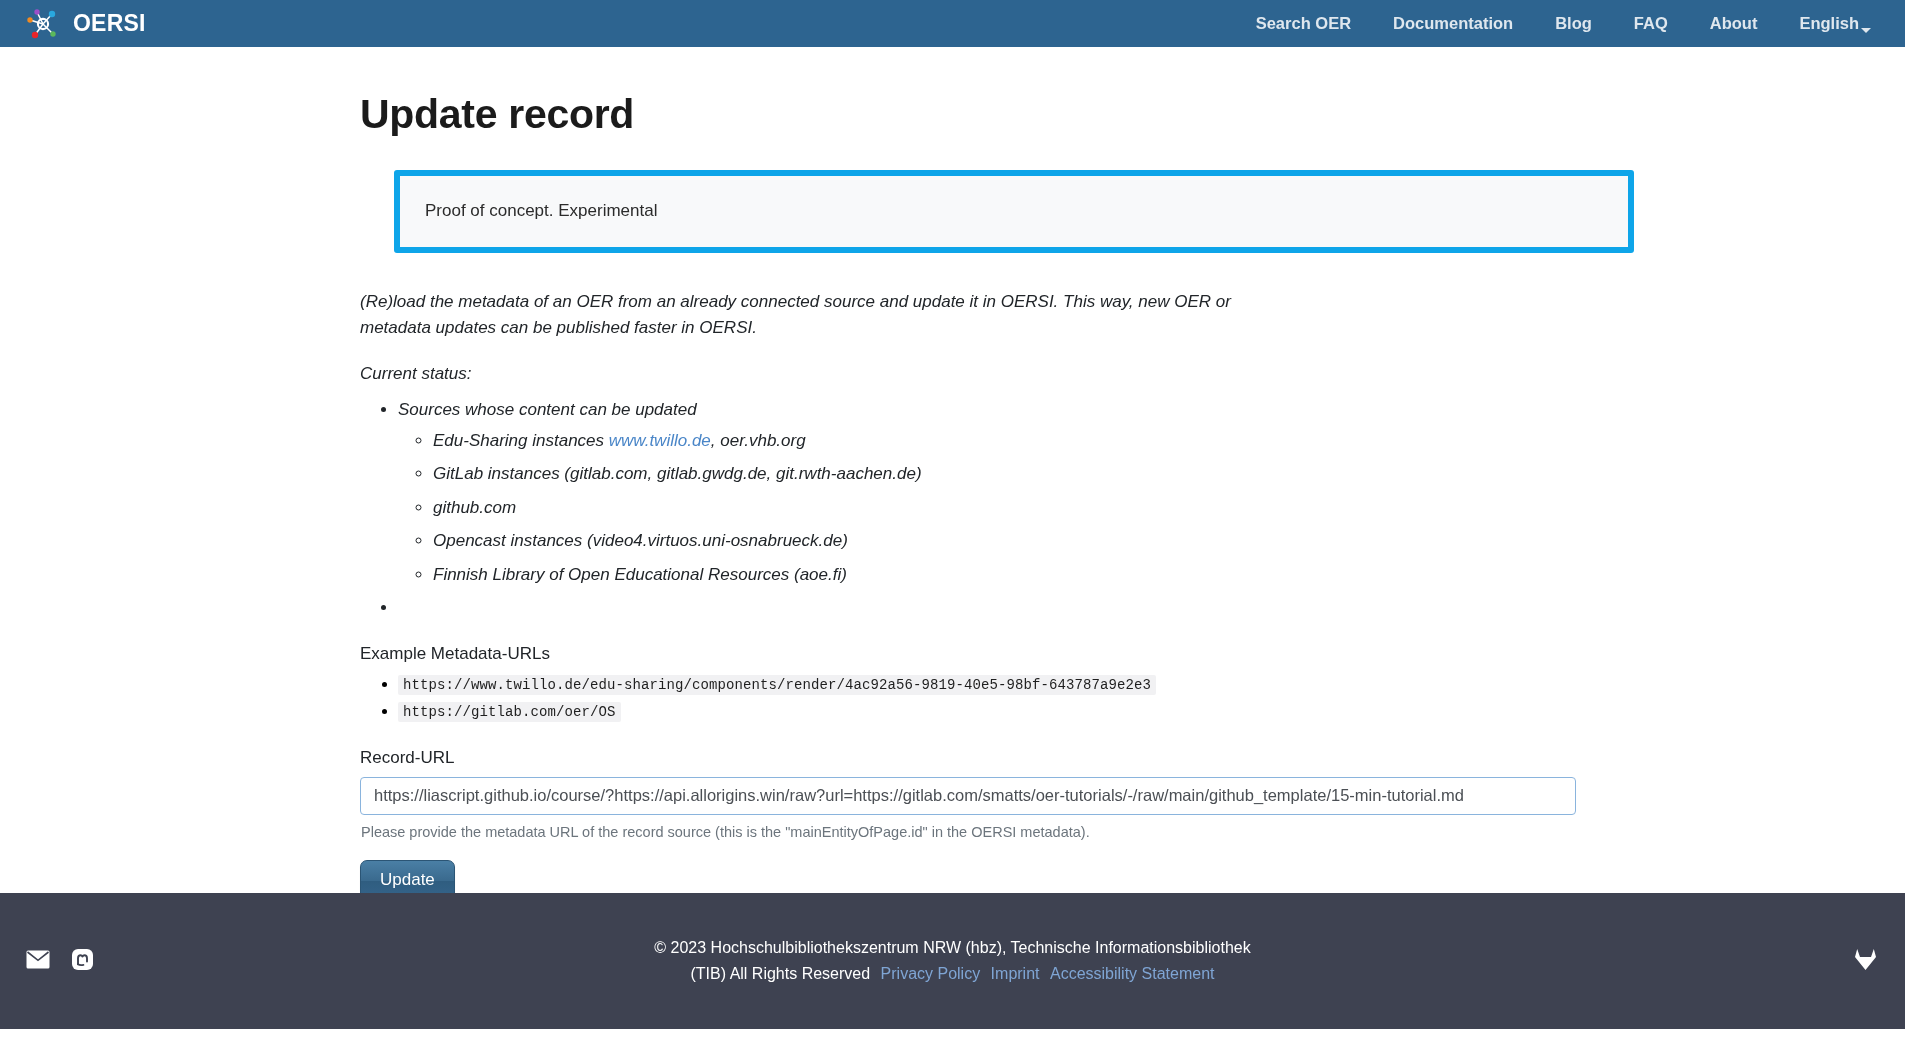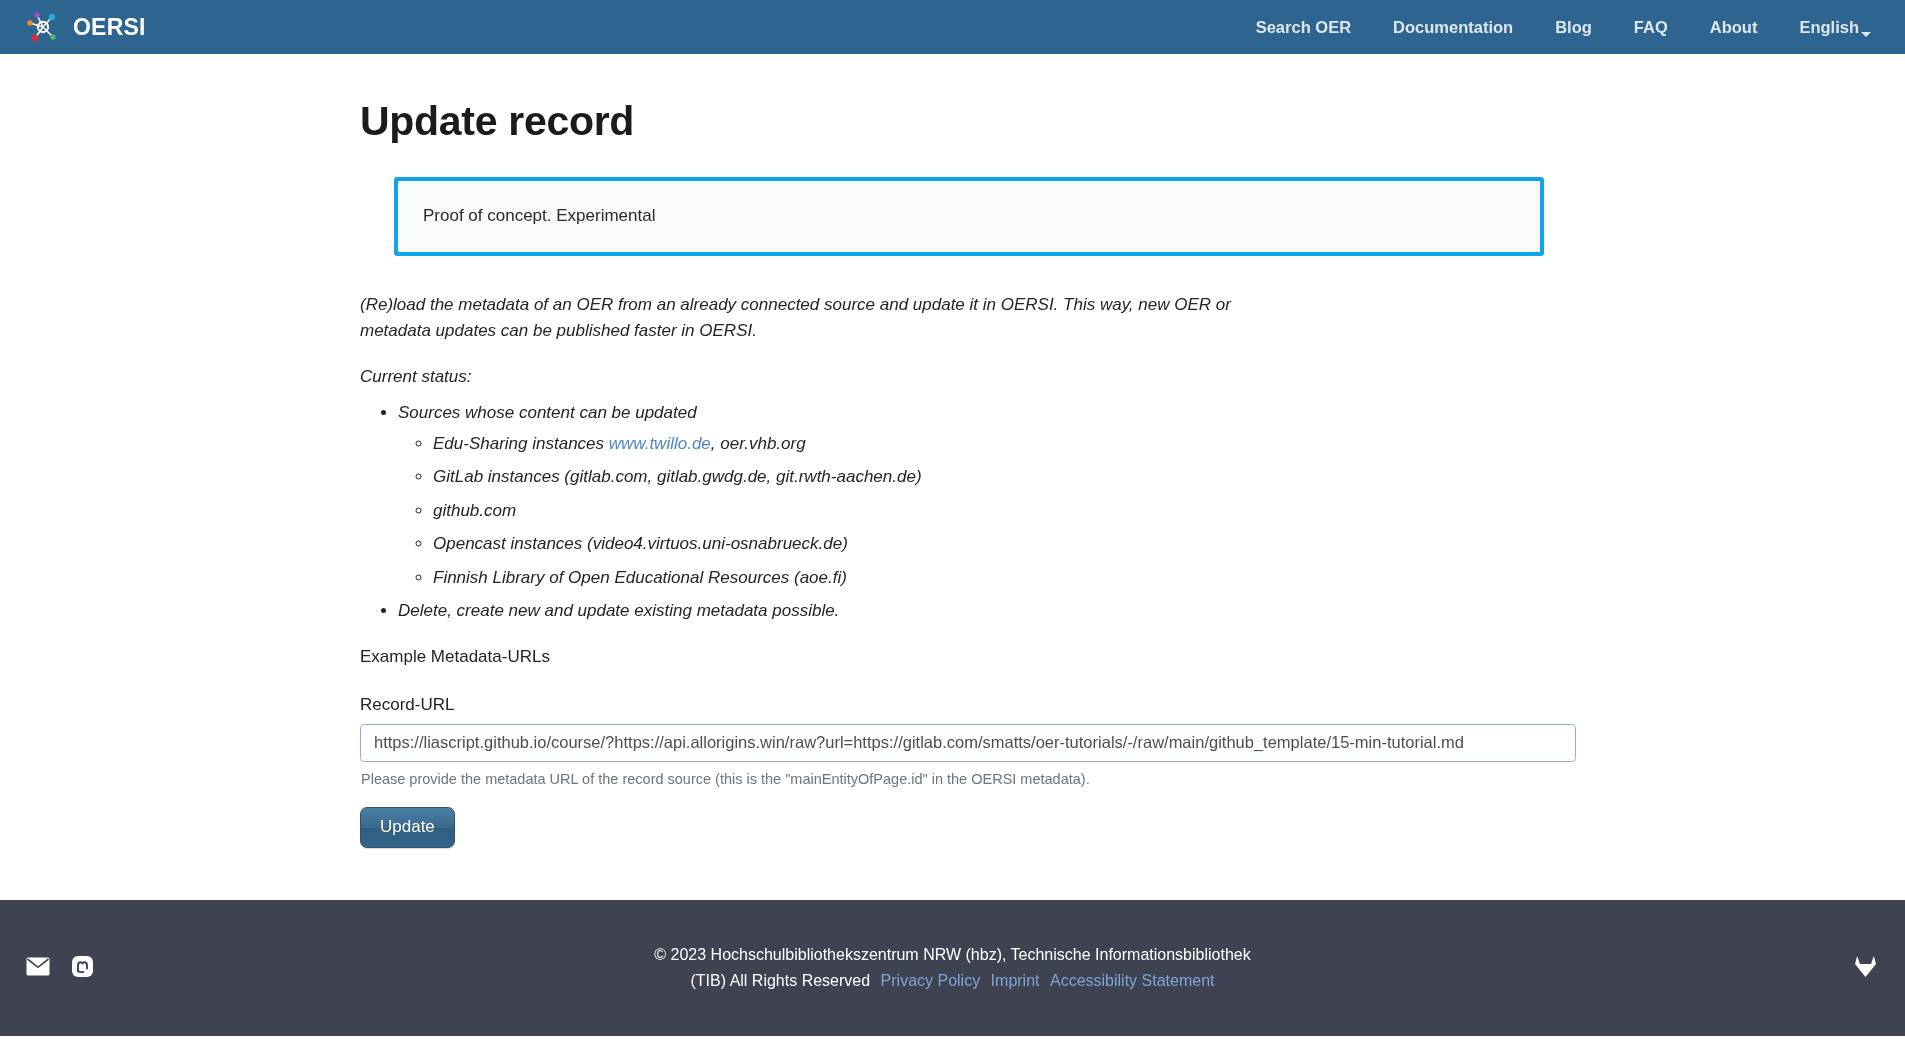--- a/index.html
+++ b/index.html
@@ -6,21 +6,21 @@
   html, body {
     margin: 0; padding: 0;
     width: 1905px; height: 1043px;
     overflow: hidden;
     background: #ffffff;
     font-family: "Liberation Sans", sans-serif;
   }
 
   
   .navbar {
-    height: 54px;
+    height: 47px;
     background: #2d6490;
     display: flex;
     align-items: center;
     padding: 0 28px 0 26px;
     position: relative;
   }
   .brand {
     display: flex;
     align-items: center;
     gap: 13px;
@@ -73,22 +73,22 @@
     font-size: 41px;
     font-weight: bold;
     color: #1b1b1b;
     margin: 0;
     padding: 44px 0 0 0;
     letter-spacing: -0.3px;
   }
 
   .alert {
     margin: 32px 0 0 34px;
-    width: 1150px;
-    border: 4px solid #0ea5e9;
+    width: 1240px;
+    border: 6px solid #0ea5e9;
     background: #f8f9fa;
     border-radius: 3px;
     padding: 23px 25px 24px 25px;
   }
   .alert-text { font-size: 17px; color: #2b2b2b; line-height: 1.4; }
 
   .para {
     font-size: 17px;
     color: #212529;
     line-height: 1.52;
@@ -278,25 +278,28 @@
         <span>Sources whose content can be updated</span>
         <ul class="lvl2">
           <li><span>Edu-Sharing instances </span><a class="inline-link">www.twillo.de</a><span>, oer.vhb.org</span></li>
           <li><span>GitLab instances (gitlab.com, gitlab.gwdg.de, git.rwth-aachen.de)</span></li>
           <li><span>github.com</span></li>
           <li><span>Opencast instances (video4.virtuos.uni-osnabrueck.de)</span></li>
           <li><span>Finnish Library of Open Educational Resources (aoe.fi)</span></li>
         </ul>
       </li>
       <li>
-        <span>Delete, create new and update existing metadata possible.</span>
       </li>
     </ul>
 
     <p class="sub-head">Example Metadata-URLs</p>
+    <ul class="codelist">
+      <li><code class="url">https://www.twillo.de/edu-sharing/components/render/4ac92a56-9819-40e5-98bf-643787a9e2e3</code></li>
+      <li><code class="url">https://gitlab.com/oer/OS</code></li>
+    </ul>
 
     <div class="field-label">Record-URL</div>
     <input class="url-input" type="text" value="https://liascript.github.io/course/?https://api.allorigins.win/raw?url=https://gitlab.com/smatts/oer-tutorials/-/raw/main/github_template/15-min-tutorial.md" style="">
     <div class="help-text">Please provide the metadata URL of the record source (this is the "mainEntityOfPage.id" in the OERSI metadata).</div>
 
     <button class="update-btn">Update</button>
 
   </div>
 
   <svg class="cursor-pointer" viewBox="0 0 20 24" xmlns="http://www.w3.org/2000/svg">

